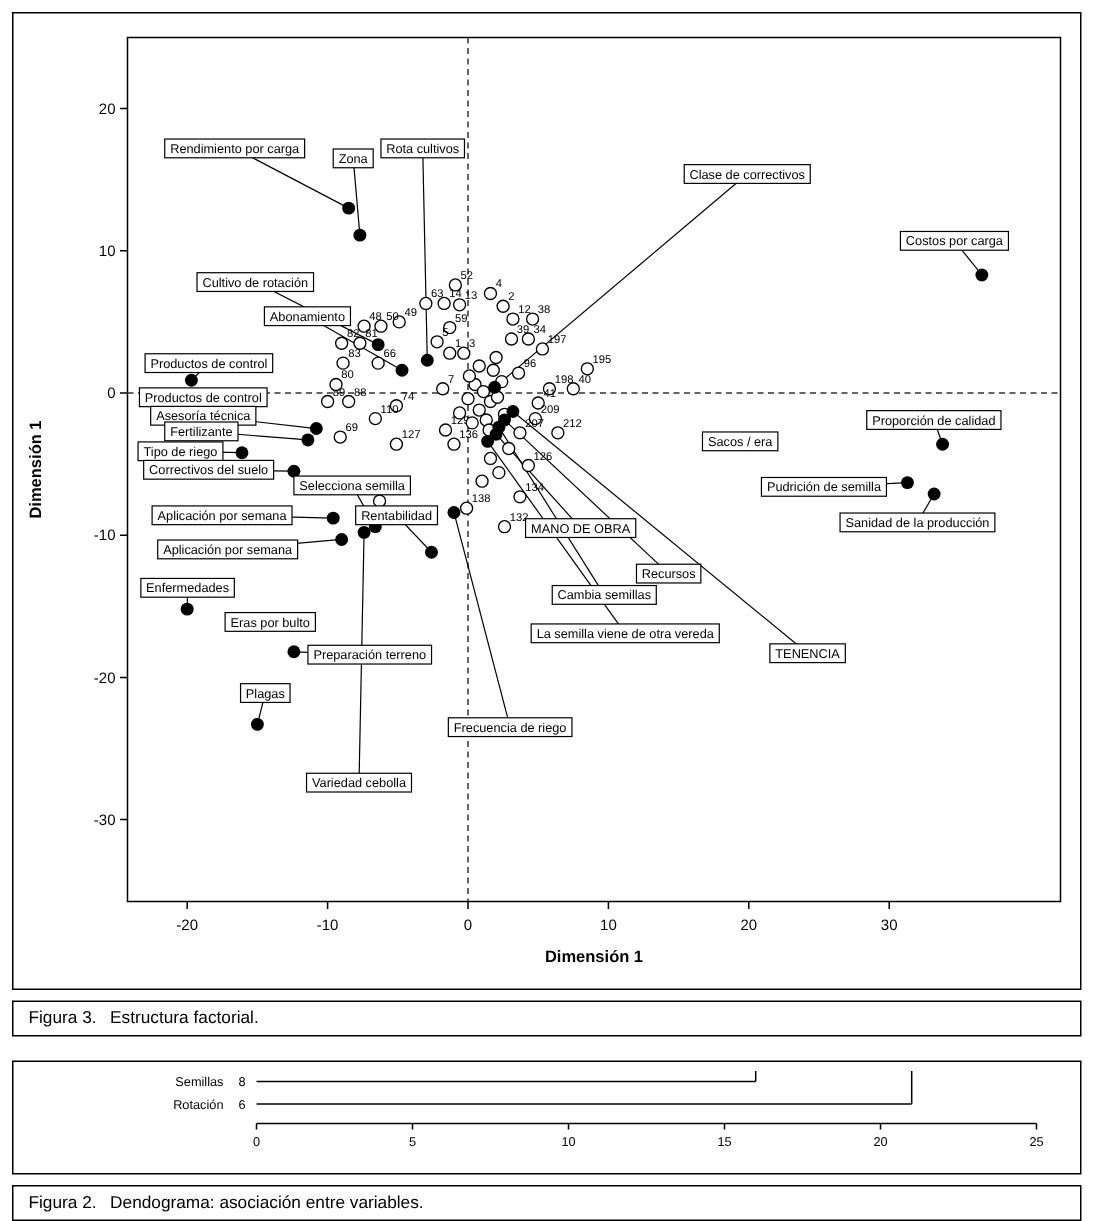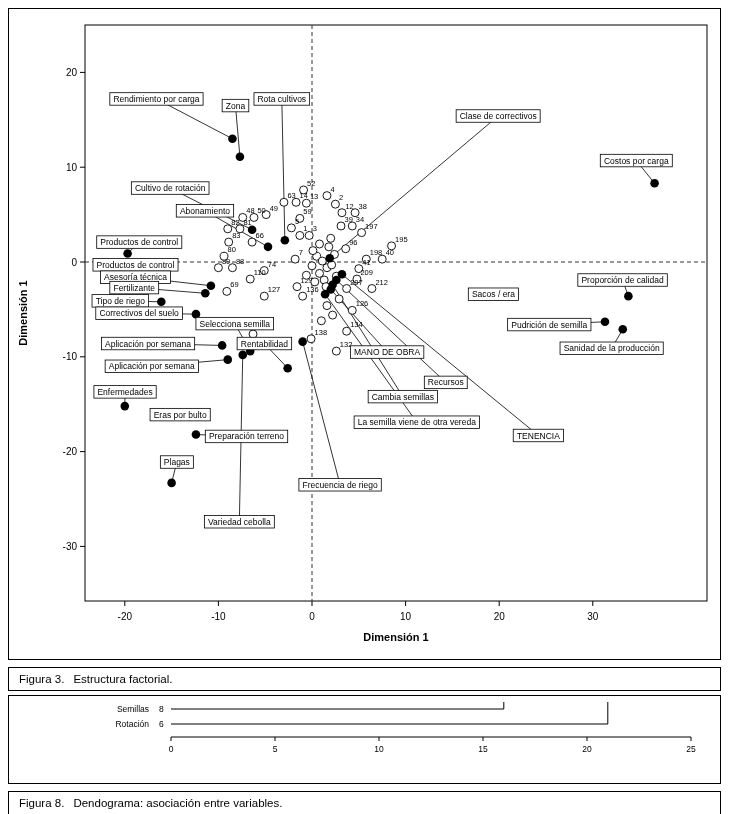--- a/index.html
+++ b/index.html
@@ -1,20 +1,20 @@
 <!DOCTYPE html>
 <html><head>
 <meta charset="utf-8">
 <style>
   *{margin:0;padding:0;box-sizing:border-box}
   html,body{background:#fff}
   body{width:729px;height:814px;font-family:"Liberation Sans",sans-serif;padding:8px}
   .panel{border:1px solid #000;background:#fff}
   #fig3-panel{height:652px}
-  #fig2-panel{height:89px;margin-top:4px}
+  #fig2-panel{height:76px;margin-top:16px}
   .caption{border:1px solid #000;padding:5px 10px;font-size:11.5px;font-weight:normal;margin-top:7px;background:#fff;color:#000}
   .cap-label{margin-right:9px}
   svg{display:block}
   svg text{font-family:"Liberation Sans",sans-serif;fill:#000}
 </style>
 </head>
 <body>
 
 <div class="page">
 
@@ -322,16 +322,16 @@
         <line x1="474" y1="41" x2="474" y2="45" stroke="#000"></line>
         <text x="474" y="56" text-anchor="middle" font-size="8.5">15</text>
         <line x1="578" y1="41" x2="578" y2="45" stroke="#000"></line>
         <text x="578" y="56" text-anchor="middle" font-size="8.5">20</text>
         <line x1="682" y1="41" x2="682" y2="45" stroke="#000"></line>
         <text x="682" y="56" text-anchor="middle" font-size="8.5">25</text>
       </svg>
   </div>
 
   <div class="caption">
-    <span class="cap-label">Figura 8.</span><span class="cap-text">Dendograma: asociación entre variables.</span>
+    <span class="cap-label">Figura 2.</span><span class="cap-text">Dendograma: asociación entre variables.</span>
   </div>
 
 </div>
 
 </body></html>

